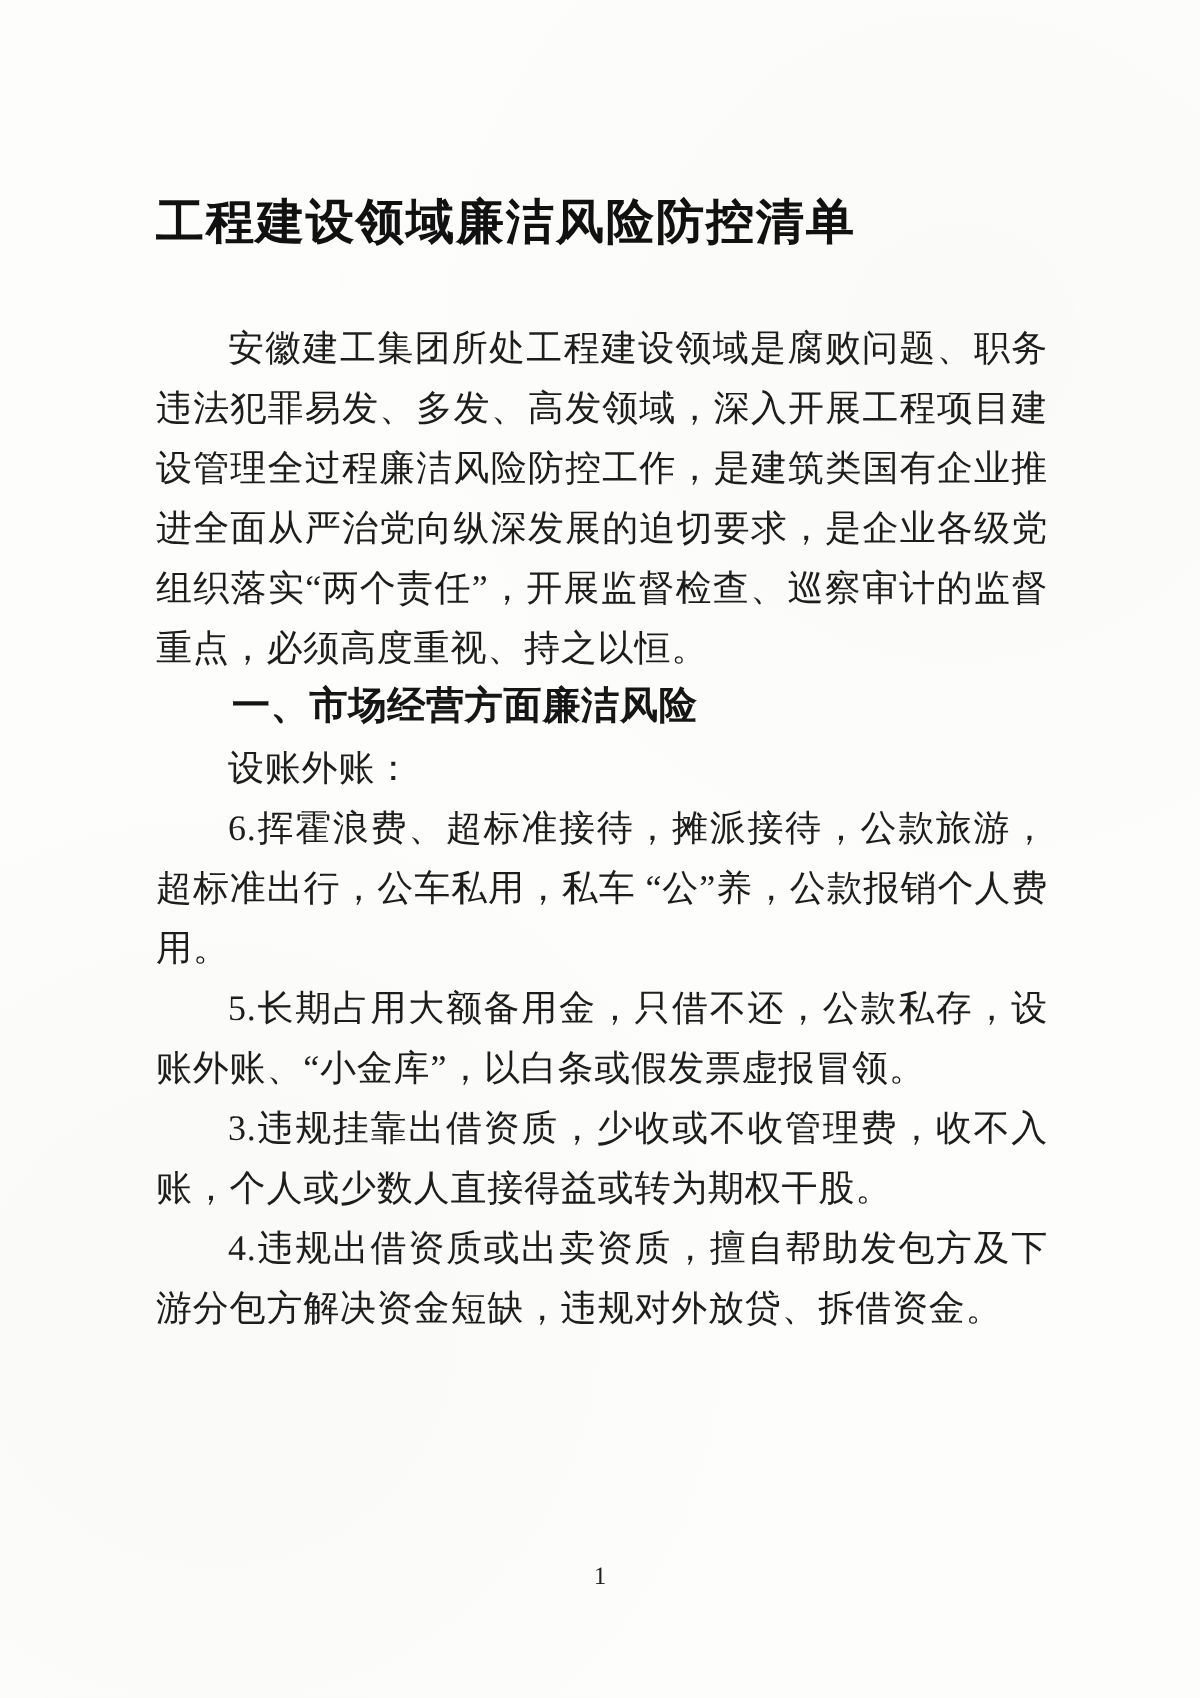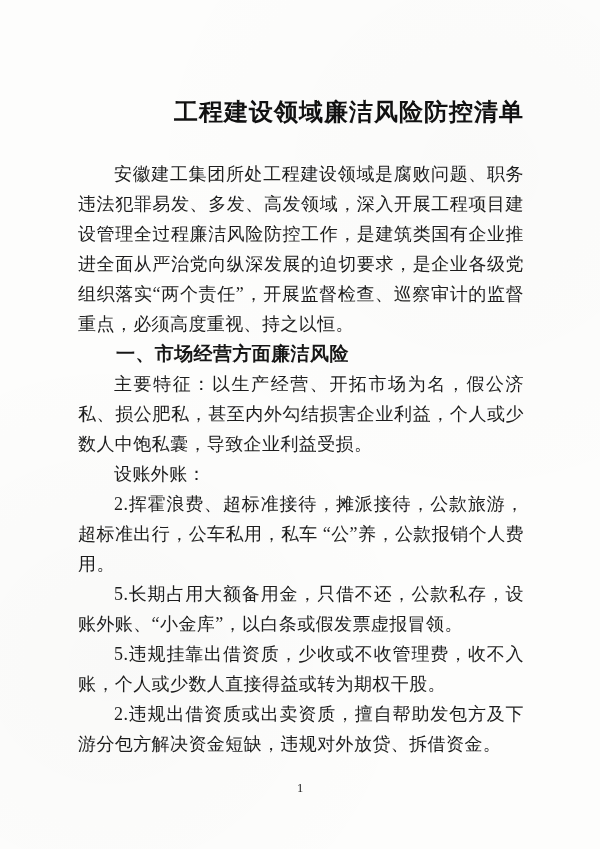--- a/index.html
+++ b/index.html
@@ -28,21 +28,21 @@
     position: absolute;
     left: 78px;
     width: 446px;
     top: 96px;
   }
   .doc-title {
     font-family: "Liberation Serif", "DejaVu Serif", serif;
     font-weight: bold;
     font-size: 24px;
     line-height: 32px;
-    text-align: right;
+    text-align: left;
     letter-spacing: 1px;
     color: #111;
     margin-bottom: 31px;
   }
   .para {
     font-size: 18px;
     line-height: 30px;
     text-align: justify;
     text-align-last: left;
     text-indent: 2em;
@@ -73,28 +73,27 @@
 <body>
 
 <div class="page">
   <div class="content">
     <h1 class="doc-title">工程建设领域廉洁风险防控清单</h1>
 
     <p class="para">安徽建工集团所处工程建设领域是腐败问题、职务违法犯罪易发、多发、高发领域，深入开展工程项目建设管理全过程廉洁风险防控工作，是建筑类国有企业推进全面从严治党向纵深发展的迫切要求，是企业各级党组织落实“两个责任”，开展监督检查、巡察审计的监督重点，必须高度重视、持之以恒。</p>
 
     <p class="heading">一、市场经营方面廉洁风险</p>
 
-    <p class="para">主要特征：以生产经营、开拓市场为名，假公济私、损公肥私，甚至内外勾结损害企业利益，个人或少数人中饱私囊，导致企业利益受损。</p>
 
     <p class="para">设账外账：</p>
 
-    <p class="para">2.挥霍浪费、超标准接待，摊派接待，公款旅游，超标准出行，公车私用，私车 “公”养，公款报销个人费用。</p>
+    <p class="para">6.挥霍浪费、超标准接待，摊派接待，公款旅游，超标准出行，公车私用，私车 “公”养，公款报销个人费用。</p>
 
     <p class="para">5.长期占用大额备用金，只借不还，公款私存，设账外账、“小金库”，以白条或假发票虚报冒领。</p>
 
-    <p class="para">5.违规挂靠出借资质，少收或不收管理费，收不入账，个人或少数人直接得益或转为期权干股。</p>
+    <p class="para">3.违规挂靠出借资质，少收或不收管理费，收不入账，个人或少数人直接得益或转为期权干股。</p>
 
-    <p class="para">2.违规出借资质或出卖资质，擅自帮助发包方及下游分包方解决资金短缺，违规对外放贷、拆借资金。</p>
+    <p class="para">4.违规出借资质或出卖资质，擅自帮助发包方及下游分包方解决资金短缺，违规对外放贷、拆借资金。</p>
 
   </div>
 
   <div class="page-number">1</div>
 </div>
 
 </body></html>

